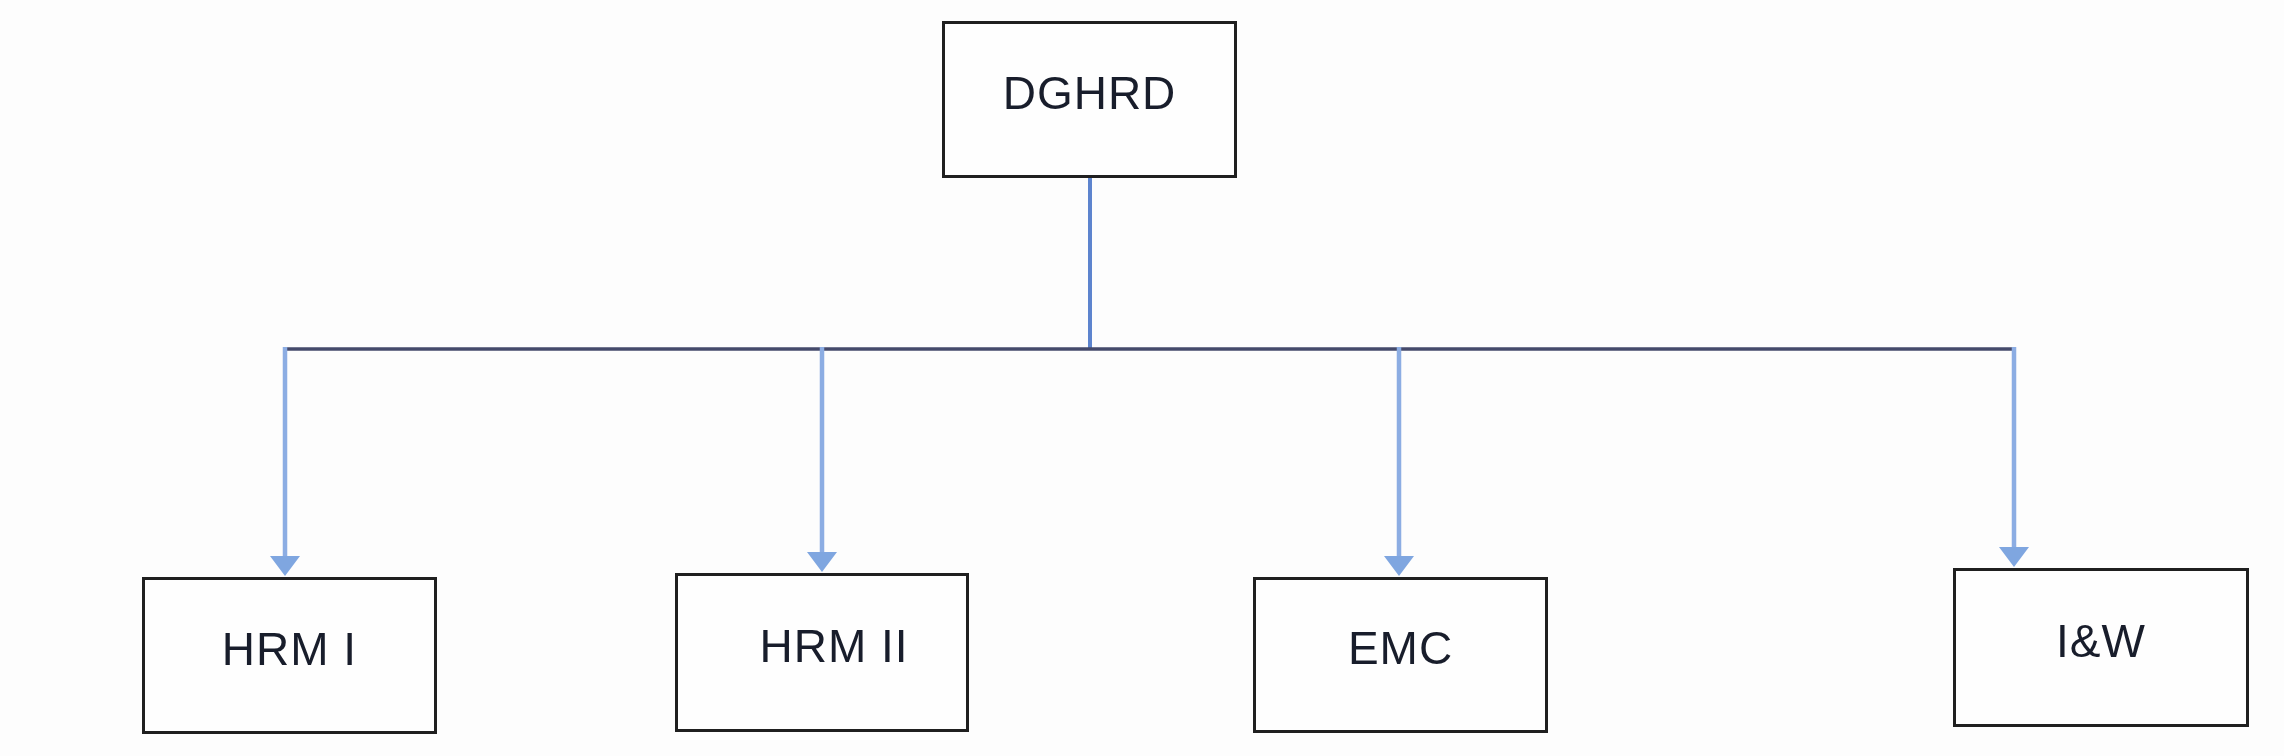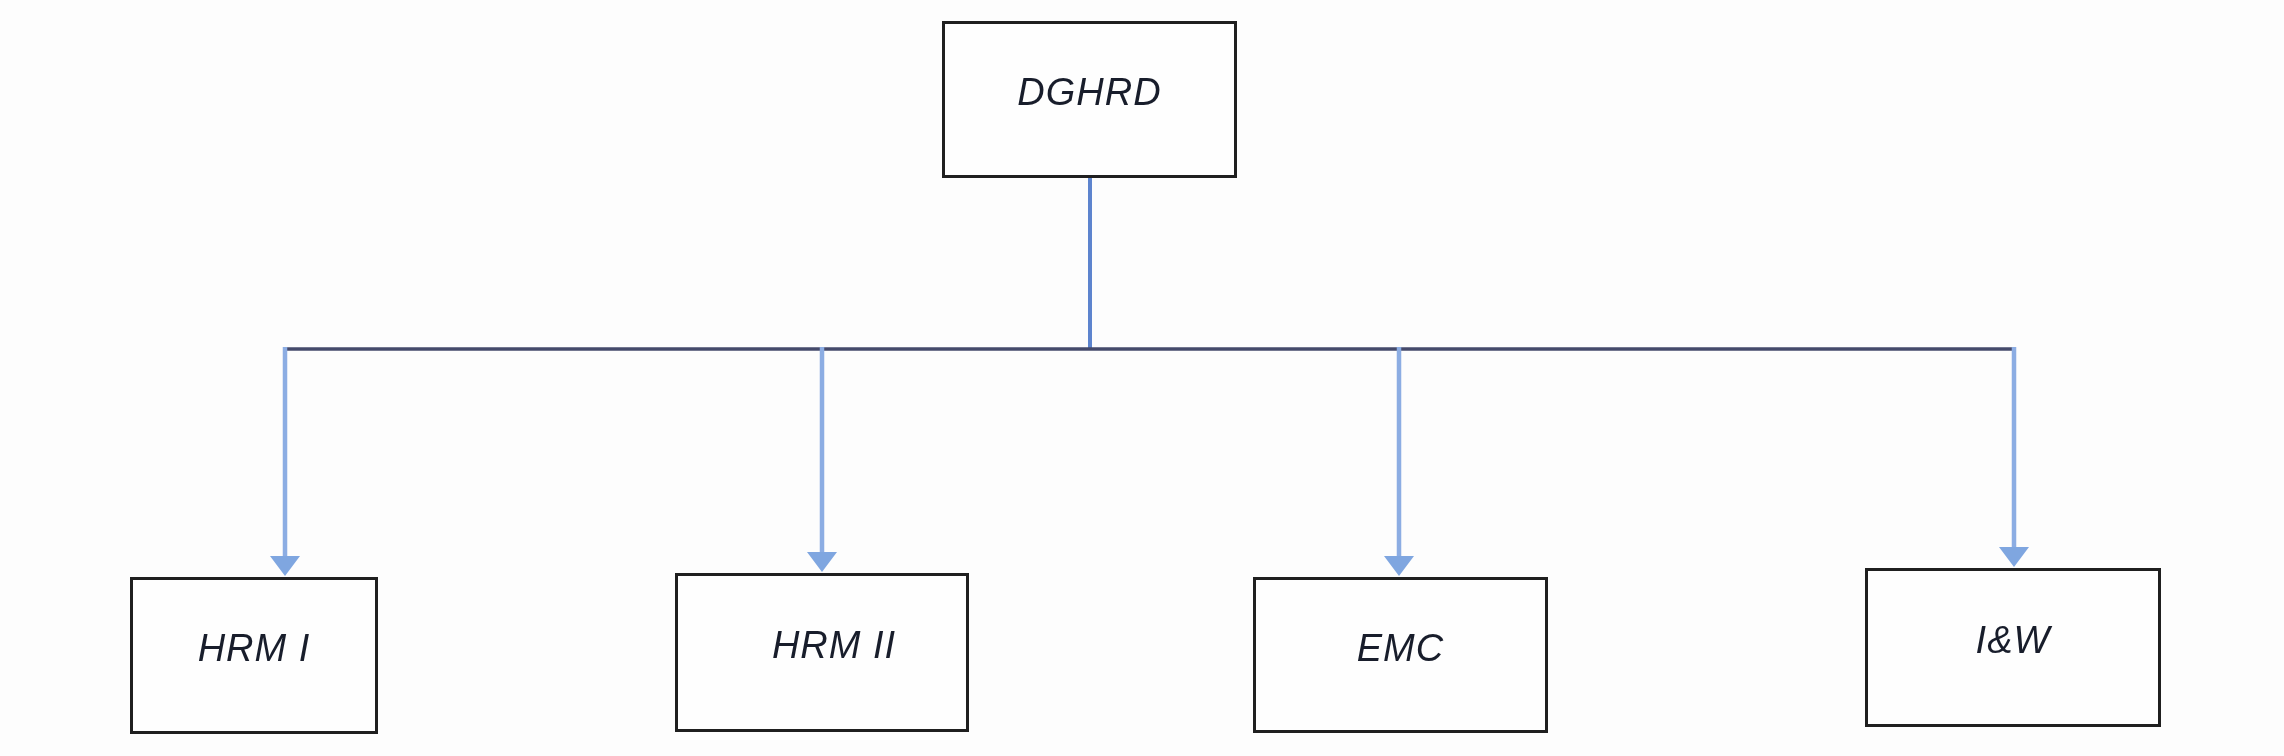--- a/index.html
+++ b/index.html
@@ -26,32 +26,31 @@
     position: absolute;
     box-sizing: border-box;
     background: #fefefe;
     border: 3px solid #1f1f1f;
     display: flex;
     align-items: center;
     justify-content: center;
     padding-bottom: 14px;
   }
   .node-label {
-    font-size: 38px;
+    font-size: 46px;
     letter-spacing: 1px;
     color: #181d2b;
     white-space: nowrap;
-    font-style: italic;
   }
   
   .node-dghrd { left: 942px;  top: 21px;  width: 295px; height: 157px; }
-  .node-hrm1  { left: 130px;  top: 577px; width: 248px; height: 157px; }
+  .node-hrm1  { left: 142px;  top: 577px; width: 295px; height: 157px; }
   .node-hrm2  { left: 675px;  top: 573px; width: 294px; height: 159px; padding-left: 24px; }
   .node-emc   { left: 1253px; top: 577px; width: 295px; height: 156px; }
-  .node-iw    { left: 1865px; top: 568px; width: 296px; height: 159px; }
+  .node-iw    { left: 1953px; top: 568px; width: 296px; height: 159px; }
 </style>
 </head>
 <body>
 
 <div class="canvas">
 
   <svg class="connectors" viewBox="0 0 2284 756" xmlns="http://www.w3.org/2000/svg">
 
     <line x1="1090" y1="178" x2="1090" y2="350" stroke-width="4" stroke="#5d84ce"></line>
 

